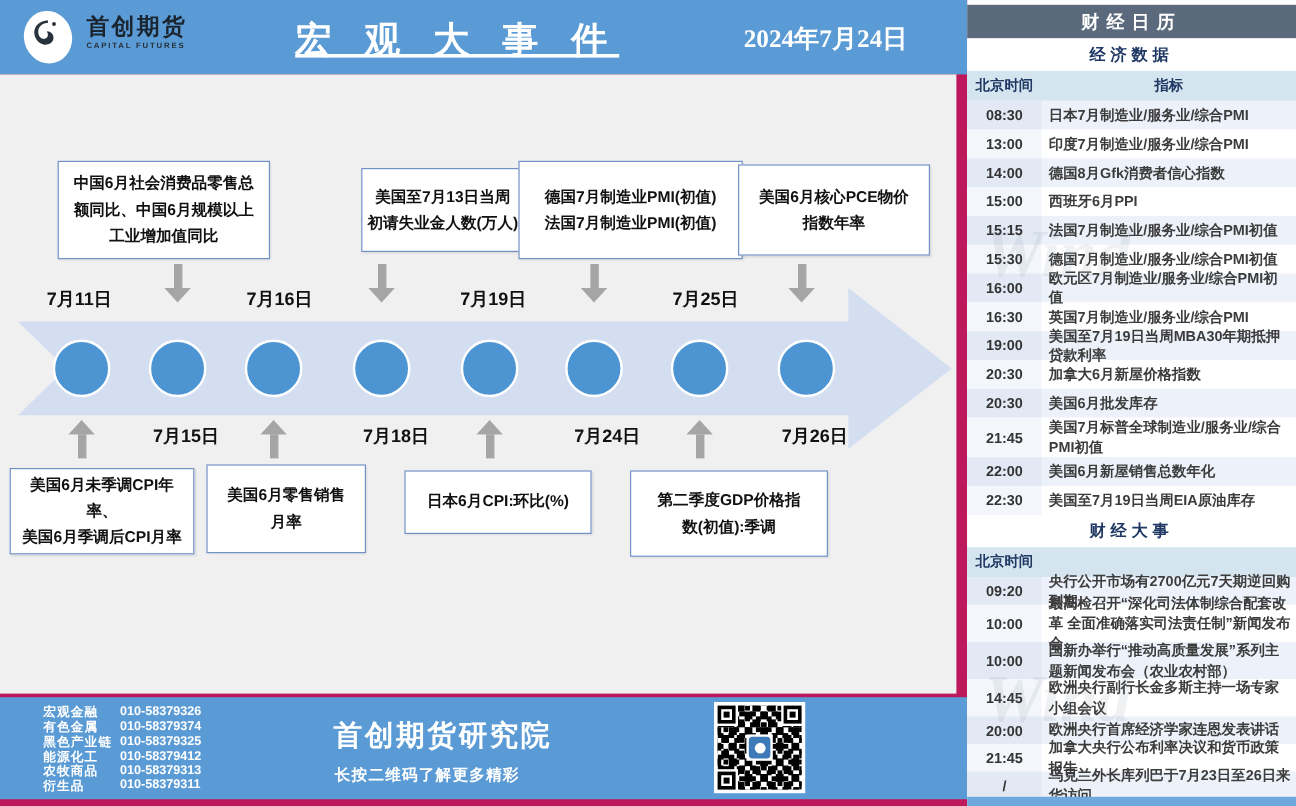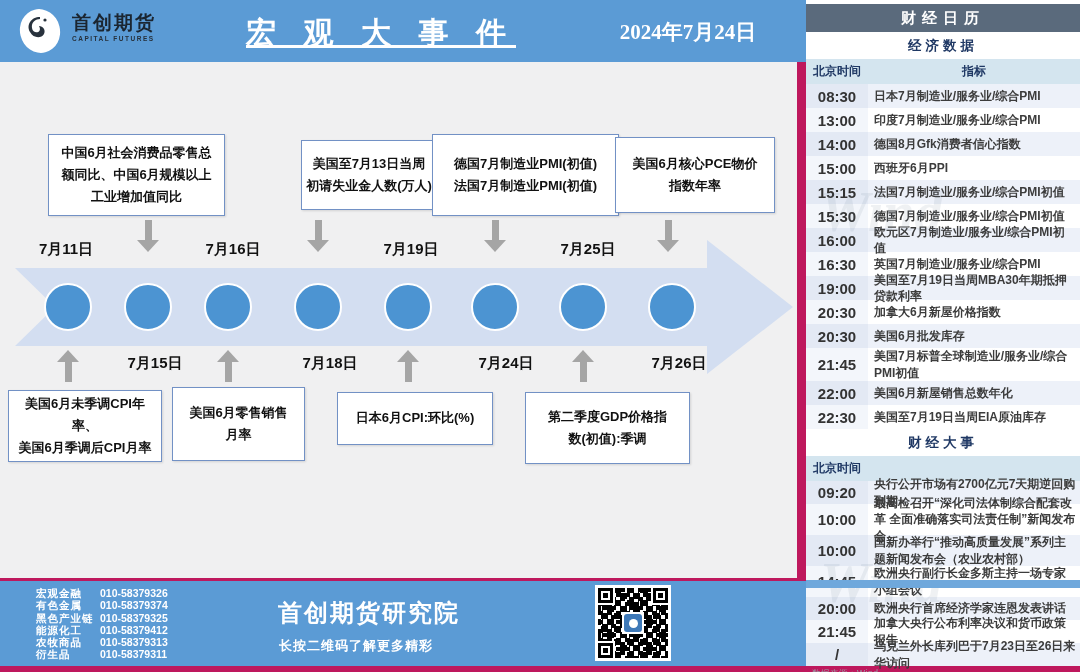--- a/index.html
+++ b/index.html
@@ -48,33 +48,33 @@
       background:
         conic-gradient(#000 90deg,transparent 90deg 180deg,#000 180deg 270deg,transparent 270deg) 0 0/9px 9px,
         conic-gradient(#000 90deg,transparent 90deg 180deg,#000 180deg 270deg,transparent 270deg) 3px 5px/13px 13px;}
   .finder{position:absolute;width:15px;height:15px;border:3px solid #000;background:#fff;box-sizing:border-box;box-shadow:0 0 0 2px #fff;}
   .finder::after{content:"";position:absolute;left:2px;top:2px;width:5px;height:5px;background:#000;}
   .f-tl{left:3px;top:3px;} .f-tr{right:3px;top:3px;} .f-bl{left:3px;bottom:3px;}
   .qr-logo{position:absolute;left:27px;top:27px;width:22px;height:22px;background:#fff;display:flex;align-items:center;justify-content:center;}
   .qr-logo .inner{width:18px;height:18px;background:#3E79B8;border-radius:3px;display:flex;align-items:center;justify-content:center;}
   .qr-logo .dot{width:9px;height:9px;background:#fff;border-radius:50%;}
   
-  .panel{position:absolute;left:806px;top:0;width:274px;height:588px;background:#fff;}
+  .panel{position:absolute;left:806px;top:0;width:274px;height:672px;background:#fff;}
   .panel-title{position:absolute;left:0;top:4px;width:274px;height:28px;background:#5A6A7C;color:#fff;
                display:flex;align-items:center;justify-content:center;font-size:15px;font-weight:bold;letter-spacing:6px;}
   .sect{height:27px;display:flex;align-items:center;justify-content:center;color:#1F3864;
         font-size:13.5px;font-weight:bold;letter-spacing:4px;background:#fff;}
   .thead{height:25px;display:flex;align-items:center;background:#D4E5EF;color:#1F3864;font-size:12px;font-weight:bold;}
   .thead .t{width:62px;text-align:center;}
   .thead .n{flex:1;text-align:center;}
   .tbl{position:relative;}
   .row{display:flex;align-items:center;background:#fff;}
   .row:nth-child(even){background:#EDF1F9;}
   .row .t{width:62px;align-self:stretch;display:flex;align-items:center;justify-content:center;
-          font-size:15px;font-weight:bold;color:#333;background:#F3F6FB;}
+          font-size:12px;font-weight:bold;color:#333;background:#F3F6FB;}
   .row:nth-child(even) .t{background:#E3E9F4;}
   .row .n{width:202px;padding-left:6px;font-size:12px;font-weight:bold;color:#3c3c3c;line-height:1.35;}
   .r1{height:24px;} .r2{height:33px;}
   .ev .r1{height:23px;} .ev .r2{height:31px;}
   .calwrap{position:absolute;left:0;top:32px;width:274px;}
   .source{height:16px;display:flex;align-items:center;padding-left:6px;font-size:8.5px;color:#9aa0a8;letter-spacing:.5px;}
   .wm{position:absolute;font-family:"Liberation Serif",serif;font-style:italic;font-weight:bold;
       font-size:56px;color:rgba(100,115,140,.10);pointer-events:none;}
   .panel-bottom{position:absolute;left:0;bottom:0;width:274px;height:8px;background:#6FA8DC;}
 </style>

